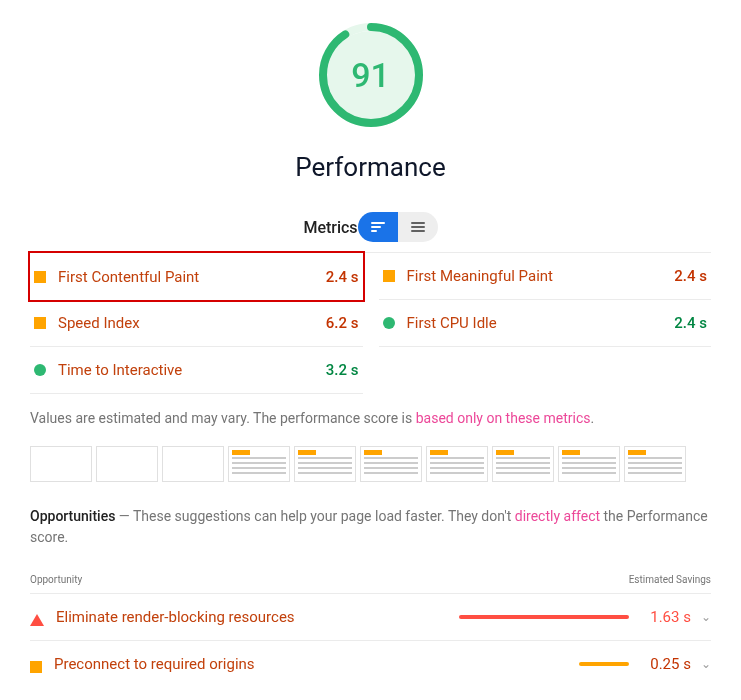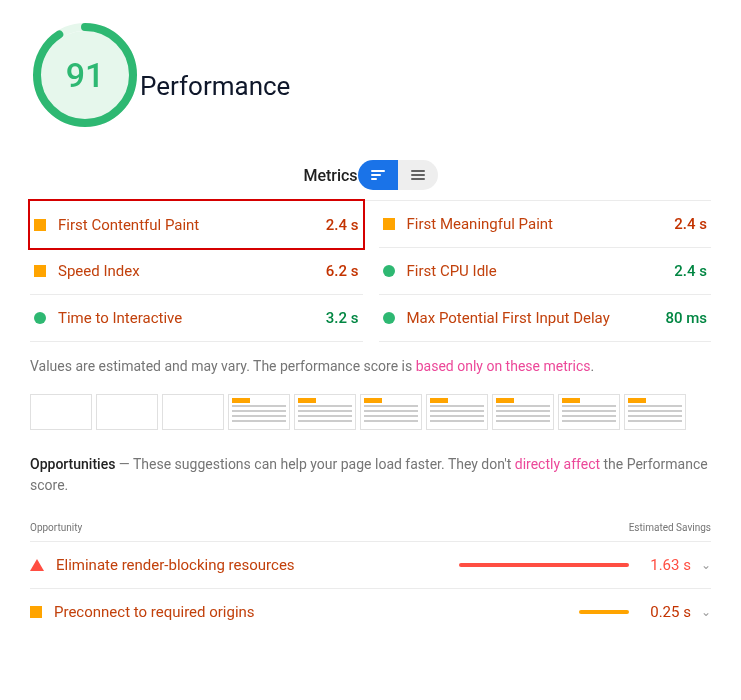--- a/index.html
+++ b/index.html
@@ -1,17 +1,17 @@
 <!DOCTYPE html>
 <html><head>
 <meta charset="utf-8">
 <style>
 * { box-sizing: border-box; margin: 0; padding: 0; }
 body { font-family: Roboto, Arial, sans-serif; background: #fff; color: #212121; width: 741px; padding: 20px 30px; }
-.gauge-wrap { display: flex; flex-direction: row; align-items: center; margin-bottom: 30px; }
+.gauge-wrap { display: flex; flex-direction: column; align-items: center; margin-bottom: 30px; }
 .gauge { position: relative; width: 110px; height: 110px; }
 .gauge svg { transform: rotate(-90deg); }
 .gauge-bg { fill: #e6f7ec; }
 .gauge-track { fill: none; stroke: #e6f7ec; stroke-width: 8; }
 .gauge-fill { fill: none; stroke: #2eb872; stroke-width: 8; stroke-linecap: round; }
 .gauge-score { position: absolute; top: 50%; left: 50%; transform: translate(-50%, -50%); font-size: 34px; font-weight: 500; color: #2eb872; }
 .gauge-title { font-size: 26px; font-weight: 400; color: #0f172a; margin-top: 22px; }
 .metrics-header { display: flex; justify-content: center; align-items: center; margin-bottom: 10px; }
 .metrics-title { font-size: 16px; font-weight: 500; }
 .toggle-group { display: flex; border-radius: 20px; overflow: hidden; }
@@ -35,21 +35,21 @@
 .footnote a, .opps-intro a { color: #ec4899; cursor: pointer; }
 .filmstrip { display: flex; gap: 4px; margin-bottom: 24px; }
 .frame { width: 62px; height: 36px; border: 1px solid #e0e0e0; background: #fff; position: relative; overflow: hidden; }
 .frame.loaded::before { content: ""; position: absolute; top: 3px; left: 3px; width: 18px; height: 5px; background: #ffa400; }
 .frame.loaded::after { content: ""; position: absolute; top: 10px; left: 3px; right: 3px; height: 18px; background: repeating-linear-gradient(#ccc, #ccc 2px, transparent 2px, transparent 5px); }
 .opps-intro { font-size: 14px; color: #757575; margin-bottom: 18px; line-height: 1.5; }
 .opps-intro strong { color: #212121; font-weight: 500; }
 .opp-header { display: flex; justify-content: space-between; font-size: 10px; color: #757575; padding: 8px 0; border-bottom: 1px solid #ebebeb; }
 .opp-row { display: flex; align-items: center; justify-content: space-between; padding: 14px 0; border-top: 1px solid #ebebeb; }
 .opp-row:first-of-type { border-top: none; }
-.opp-left { display: flex; align-items: center; gap: 12px; }
+.opp-left { display: flex; align-items: flex-end; gap: 12px; }
 .opp-right { display: flex; align-items: center; gap: 10px; }
 .bar-track { width: 180px; display: flex; justify-content: flex-end; }
 .bar { height: 4px; border-radius: 2px; }
 .bar-red { background: #ff4e42; width: 170px; }
 .bar-orange { background: #ffa400; width: 50px; }
 .opp-val-red { color: #ff4e42; font-size: 15px; width: 52px; text-align: right; }
 .opp-val-orange { color: #c33300; font-size: 15px; width: 52px; text-align: right; }
 .chev { color: #9e9e9e; font-size: 12px; }
 .icon-lines { display: flex; flex-direction: column; gap: 2px; align-items: flex-start; }
 .icon-lines span { display: block; height: 2px; background: currentColor; border-radius: 1px; }
@@ -122,27 +122,20 @@
       </div>
       <span class="metric-value val-green">2.4 s</span>
     </div>
     <div class="metric-row">
       <div class="metric-left">
         <span class="circ circ-green"></span>
         <span class="metric-label">Time to Interactive</span>
       </div>
       <span class="metric-value val-green">3.2 s</span>
     </div>
-    <div class="metric-row">
-      <div class="metric-left">
-        <span class="circ circ-green"></span>
-        <span class="metric-label">Max Potential First Input Delay</span>
-      </div>
-      <span class="metric-value val-green">80 ms</span>
-    </div>
   </div>
 
 <div class="footnote">
   <span>Values are estimated and may vary. The performance score is </span><a>based only on these metrics</a><span>.</span>
 </div>
 
 <div class="filmstrip" id="filmstrip">
     <div class="frame"></div>
     <div class="frame"></div>
     <div class="frame"></div>

